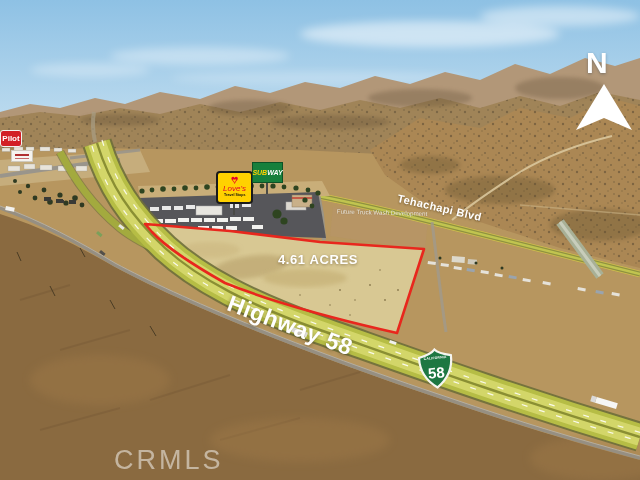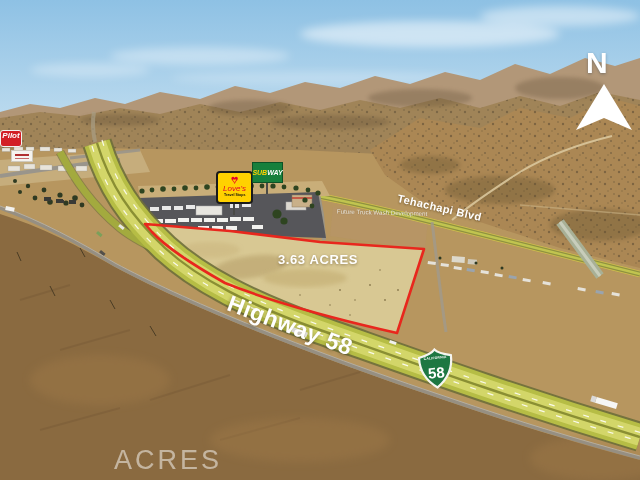--- a/index.html
+++ b/index.html
@@ -23,23 +23,23 @@
     transform:scale(.62) rotate(1.5deg);transform-origin:0 0;opacity:.95;
     text-shadow:0 0 2px rgba(80,60,30,.5);}
   .wm{left:114px;top:445px;font-size:27px;color:#fff;opacity:.5;
     letter-spacing:3px;font-weight:400;}
   .north-n{left:586px;top:46px;font-size:30px;font-weight:bold;color:#fff;
     text-shadow:0 1px 3px rgba(40,60,80,.4);}
   .north-arrow{left:574px;top:84px;}
 
   
   .pilot{left:0px;top:130px;width:22px;height:17px;background:#d21f26;
-    border:1px solid #f2f2f2;border-radius:3px;display:flex;
+    border:1px solid #f2f2f2;border-radius:3px;display:flex;align-items:center;
     justify-content:center;color:#fff;font-size:8px;font-weight:bold;
-    font-style:italic;box-sizing:border-box;}
+    box-sizing:border-box;}
   .hotel{left:11px;top:150px;width:22px;height:12px;background:#f5f3ee;
     border:1px solid #cfcabe;box-sizing:border-box;}
   .hotel .rline{position:absolute;left:3px;right:3px;height:2px;background:#b03030;top:3px;}
   .hotel .rline2{top:7px;height:1px;opacity:.7;}
   .loves{left:216px;top:171px;width:37px;height:33px;background:#ffd100;
     border:2px solid #1a1a1a;border-radius:4px;box-sizing:border-box;
     display:flex;flex-direction:column;align-items:center;justify-content:center;}
   .loves .heart{position:relative;height:11px;line-height:11px;font-size:13px;color:#e4002b;}
   .loves .heart .h2{position:absolute;left:50%;top:52%;transform:translate(-50%,-50%);
     font-size:7px;color:#ff8300;}
@@ -353,29 +353,29 @@
 
   <div class="ovl pole" style="left:266px;top:182px;width:2px;height:12px;"></div>
   <div class="ovl subway">
     <span>
       <span class="s1">SUB</span><span class="s2">WAY</span>
     </span>
   </div>
 
   <div class="ovl teh">Tehachapi Blvd</div>
   <div class="ovl fut">Future Truck Wash Development</div>
-  <div class="ovl acreage">3.63 ACRES</div>
+  <div class="ovl acreage">4.61 ACRES</div>
   <div class="ovl hwy">Highway 58</div>
 
   <svg class="ovl shield" width="40" height="41" viewBox="0 0 40 41">
     <path d="M20 1.5 C22.5 4.5 27 6.5 36 8.5 C36.4 20 32 31 20 39.5 C8 31 3.6 20 4 8.5 C13 6.5 17.5 4.5 20 1.5 Z" fill="#1d7742" stroke="#f5f5f0" stroke-width="2.2"></path>
     <text x="20" y="11" text-anchor="middle" font-size="3.4" letter-spacing=".2" fill="#fff" font-family="Liberation Sans, sans-serif" font-weight="bold">CALIFORNIA</text>
     <text x="20" y="30" text-anchor="middle" font-size="15" fill="#fff" font-family="Liberation Sans, sans-serif" font-weight="bold">58</text>
   </svg>
 
   <div class="ovl north-n">N</div>
   <svg class="ovl north-arrow" width="60" height="48" viewBox="0 0 60 48">
     <polygon points="30,0 58,46 30,34 2,46" fill="#ffffff"></polygon>
   </svg>
 
-  <div class="ovl wm">ACRES</div>
+  <div class="ovl wm">CRMLS</div>
 
 </div>
 
 </body></html>

